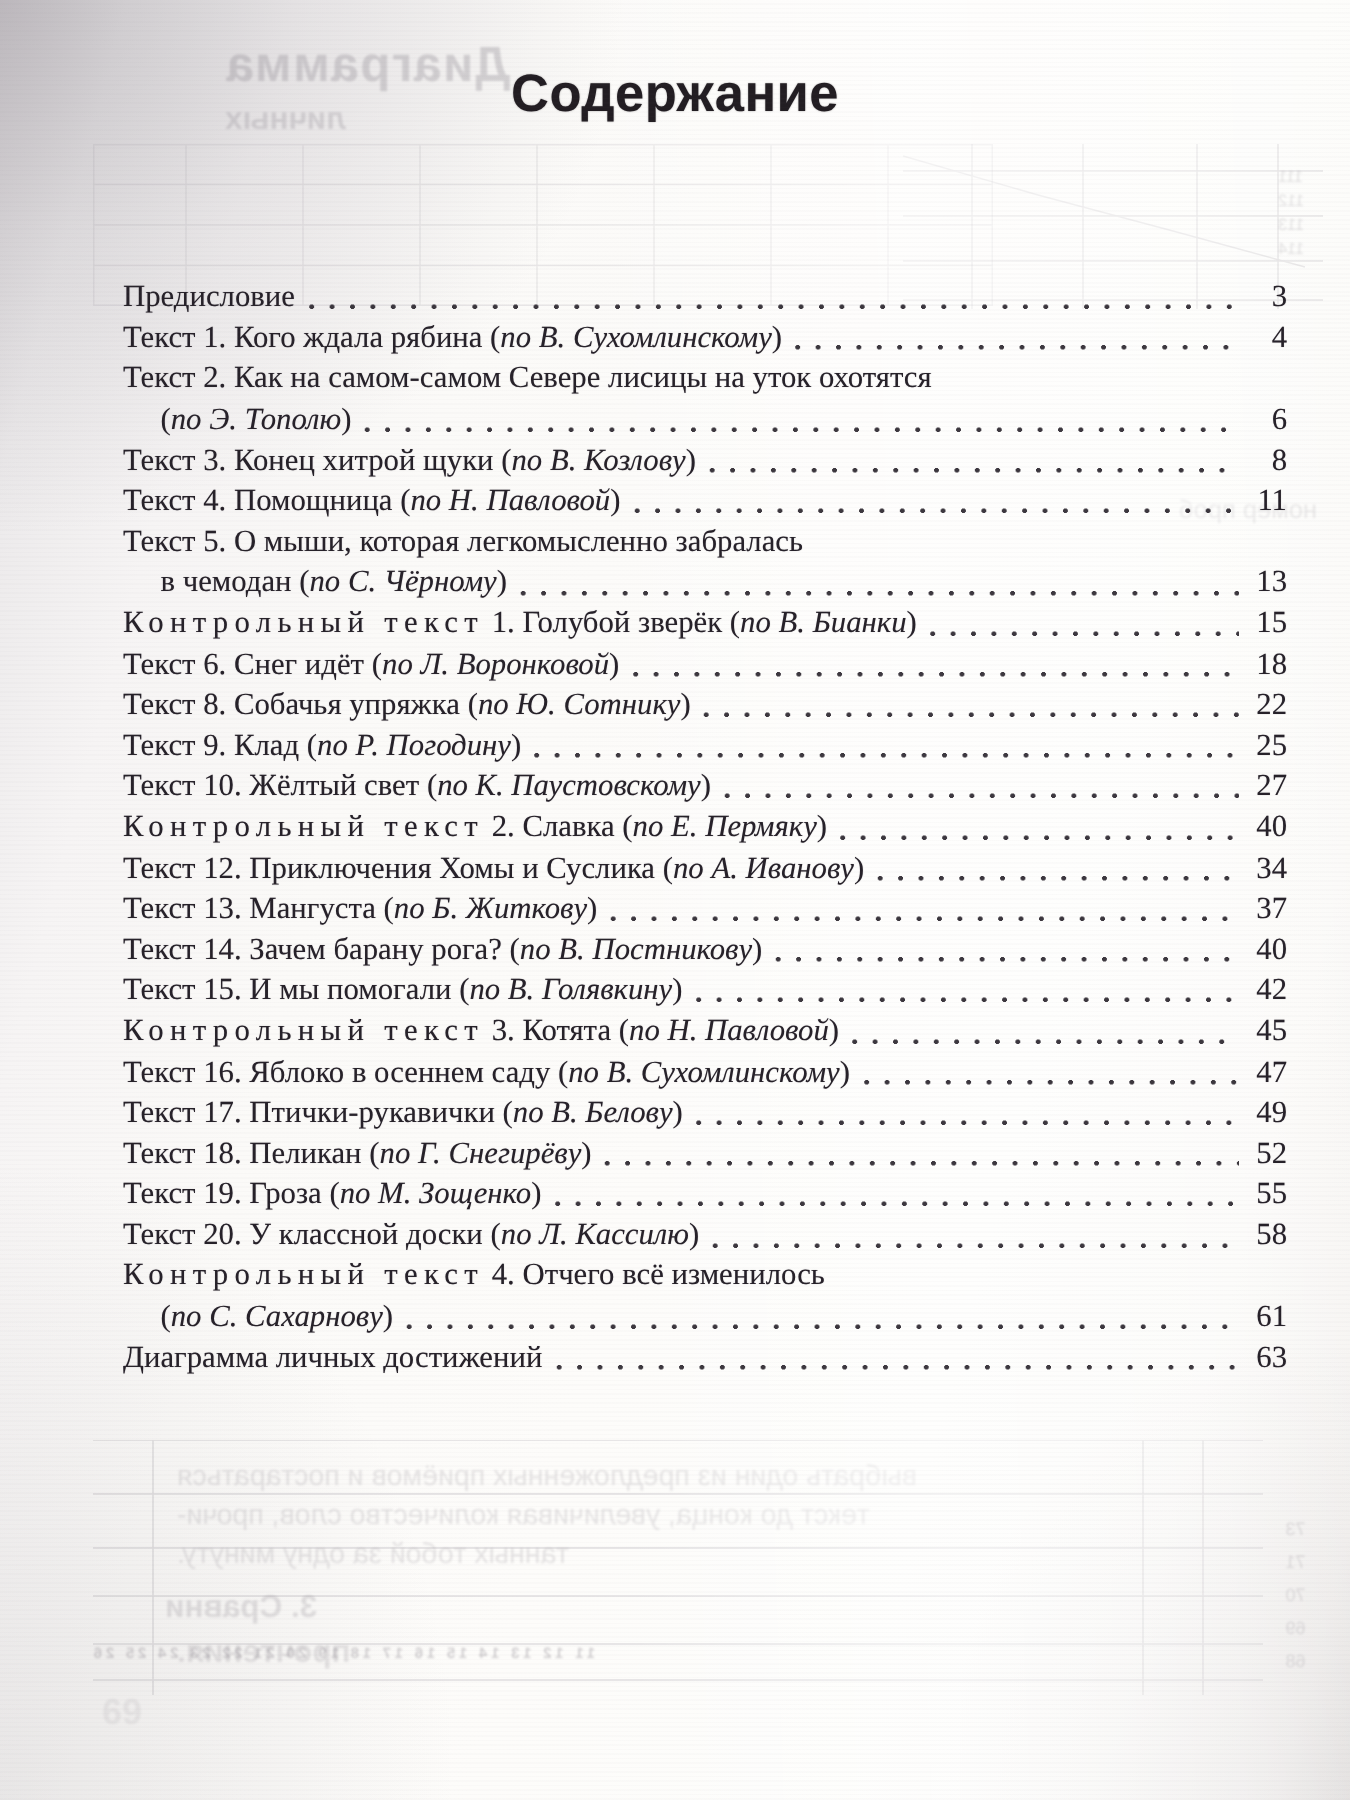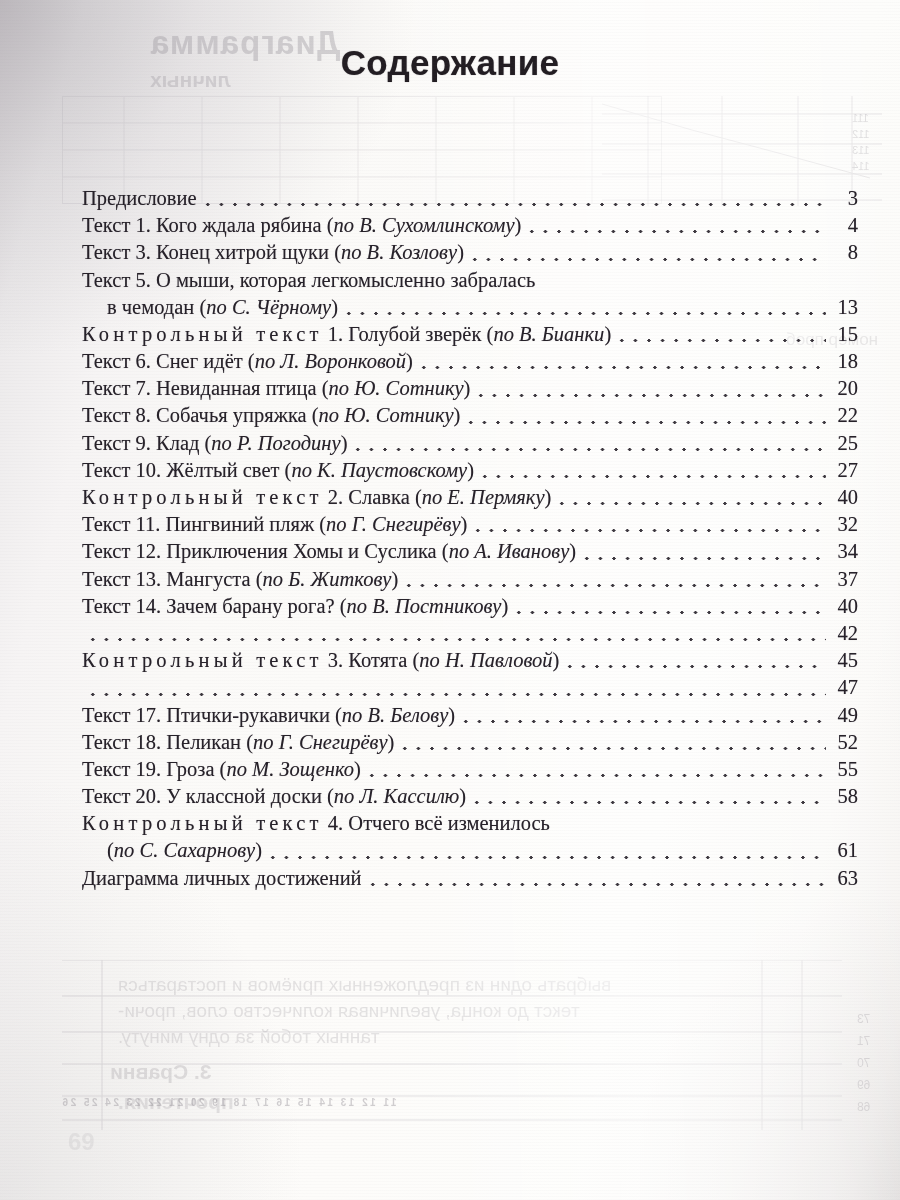--- a/index.html
+++ b/index.html
@@ -246,23 +246,42 @@
       </div>
       <div class="entry">
         <div class="line">
           <span class="txt">Текст 1. Кого ждала рябина (<i class="au">по В. Сухомлинскому</i>)</span>
           <span class="dots"></span>
           <span class="pg">4</span>
         </div>
       </div>
       <div class="entry">
         <div class="line">
+          <span class="txt">Текст 2. Как на самом-самом Севере лисицы на уток охотятся</span>
+          <span class="dots none"></span>
+          <span class="pg empty"></span>
+        </div>
+        <div class="line cont">
+          <span class="txt">(<i class="au">по Э. Тополю</i>)</span>
+          <span class="dots"></span>
+          <span class="pg">6</span>
+        </div>
+      </div>
+      <div class="entry">
+        <div class="line">
           <span class="txt">Текст 3. Конец хитрой щуки (<i class="au">по В. Козлову</i>)</span>
           <span class="dots"></span>
           <span class="pg">8</span>
+        </div>
+      </div>
+      <div class="entry">
+        <div class="line">
+          <span class="txt">Текст 4. Помощница (<i class="au">по Н. Павловой</i>)</span>
+          <span class="dots"></span>
+          <span class="pg">11</span>
         </div>
       </div>
       <div class="entry">
         <div class="line">
           <span class="txt">Текст 5. О мыши, которая легкомысленно забралась</span>
           <span class="dots none"></span>
           <span class="pg empty"></span>
         </div>
         <div class="line cont">
           <span class="txt">в чемодан (<i class="au">по С. Чёрному</i>)</span>
@@ -279,27 +298,20 @@
       </div>
       <div class="entry">
         <div class="line">
           <span class="txt">Текст 6. Снег идёт (<i class="au">по Л. Воронковой</i>)</span>
           <span class="dots"></span>
           <span class="pg">18</span>
         </div>
       </div>
       <div class="entry">
         <div class="line">
-          <span class="txt">Текст 7. Невиданная птица (<i class="au">по Ю. Сотнику</i>)</span>
-          <span class="dots"></span>
-          <span class="pg">20</span>
-        </div>
-      </div>
-      <div class="entry">
-        <div class="line">
           <span class="txt">Текст 8. Собачья упряжка (<i class="au">по Ю. Сотнику</i>)</span>
           <span class="dots"></span>
           <span class="pg">22</span>
         </div>
       </div>
       <div class="entry">
         <div class="line">
           <span class="txt">Текст 9. Клад (<i class="au">по Р. Погодину</i>)</span>
           <span class="dots"></span>
           <span class="pg">25</span>
@@ -314,27 +326,20 @@
       </div>
       <div class="entry">
         <div class="line">
           <span class="txt"><span class="spaced">Контрольный текст</span> 2. Славка (<i class="au">по Е. Пермяку</i>)</span>
           <span class="dots"></span>
           <span class="pg">40</span>
         </div>
       </div>
       <div class="entry">
         <div class="line">
-          <span class="txt">Текст 11. Пингвиний пляж (<i class="au">по Г. Снегирёву</i>)</span>
-          <span class="dots"></span>
-          <span class="pg">32</span>
-        </div>
-      </div>
-      <div class="entry">
-        <div class="line">
           <span class="txt">Текст 12. Приключения Хомы и Суслика (<i class="au">по А. Иванову</i>)</span>
           <span class="dots"></span>
           <span class="pg">34</span>
         </div>
       </div>
       <div class="entry">
         <div class="line">
           <span class="txt">Текст 13. Мангуста (<i class="au">по Б. Житкову</i>)</span>
           <span class="dots"></span>
           <span class="pg">37</span>
@@ -342,33 +347,35 @@
       </div>
       <div class="entry">
         <div class="line">
           <span class="txt">Текст 14. Зачем барану рога? (<i class="au">по В. Постникову</i>)</span>
           <span class="dots"></span>
           <span class="pg">40</span>
         </div>
       </div>
       <div class="entry">
         <div class="line">
+          <span class="txt">Текст 15. И мы помогали (<i class="au">по В. Голявкину</i>)</span>
           <span class="dots"></span>
           <span class="pg">42</span>
         </div>
       </div>
       <div class="entry">
         <div class="line">
           <span class="txt"><span class="spaced">Контрольный текст</span> 3. Котята (<i class="au">по Н. Павловой</i>)</span>
           <span class="dots"></span>
           <span class="pg">45</span>
         </div>
       </div>
       <div class="entry">
         <div class="line">
+          <span class="txt">Текст 16. Яблоко в осеннем саду (<i class="au">по В. Сухомлинскому</i>)</span>
           <span class="dots"></span>
           <span class="pg">47</span>
         </div>
       </div>
       <div class="entry">
         <div class="line">
           <span class="txt">Текст 17. Птички-рукавички (<i class="au">по В. Белову</i>)</span>
           <span class="dots"></span>
           <span class="pg">49</span>
         </div>

